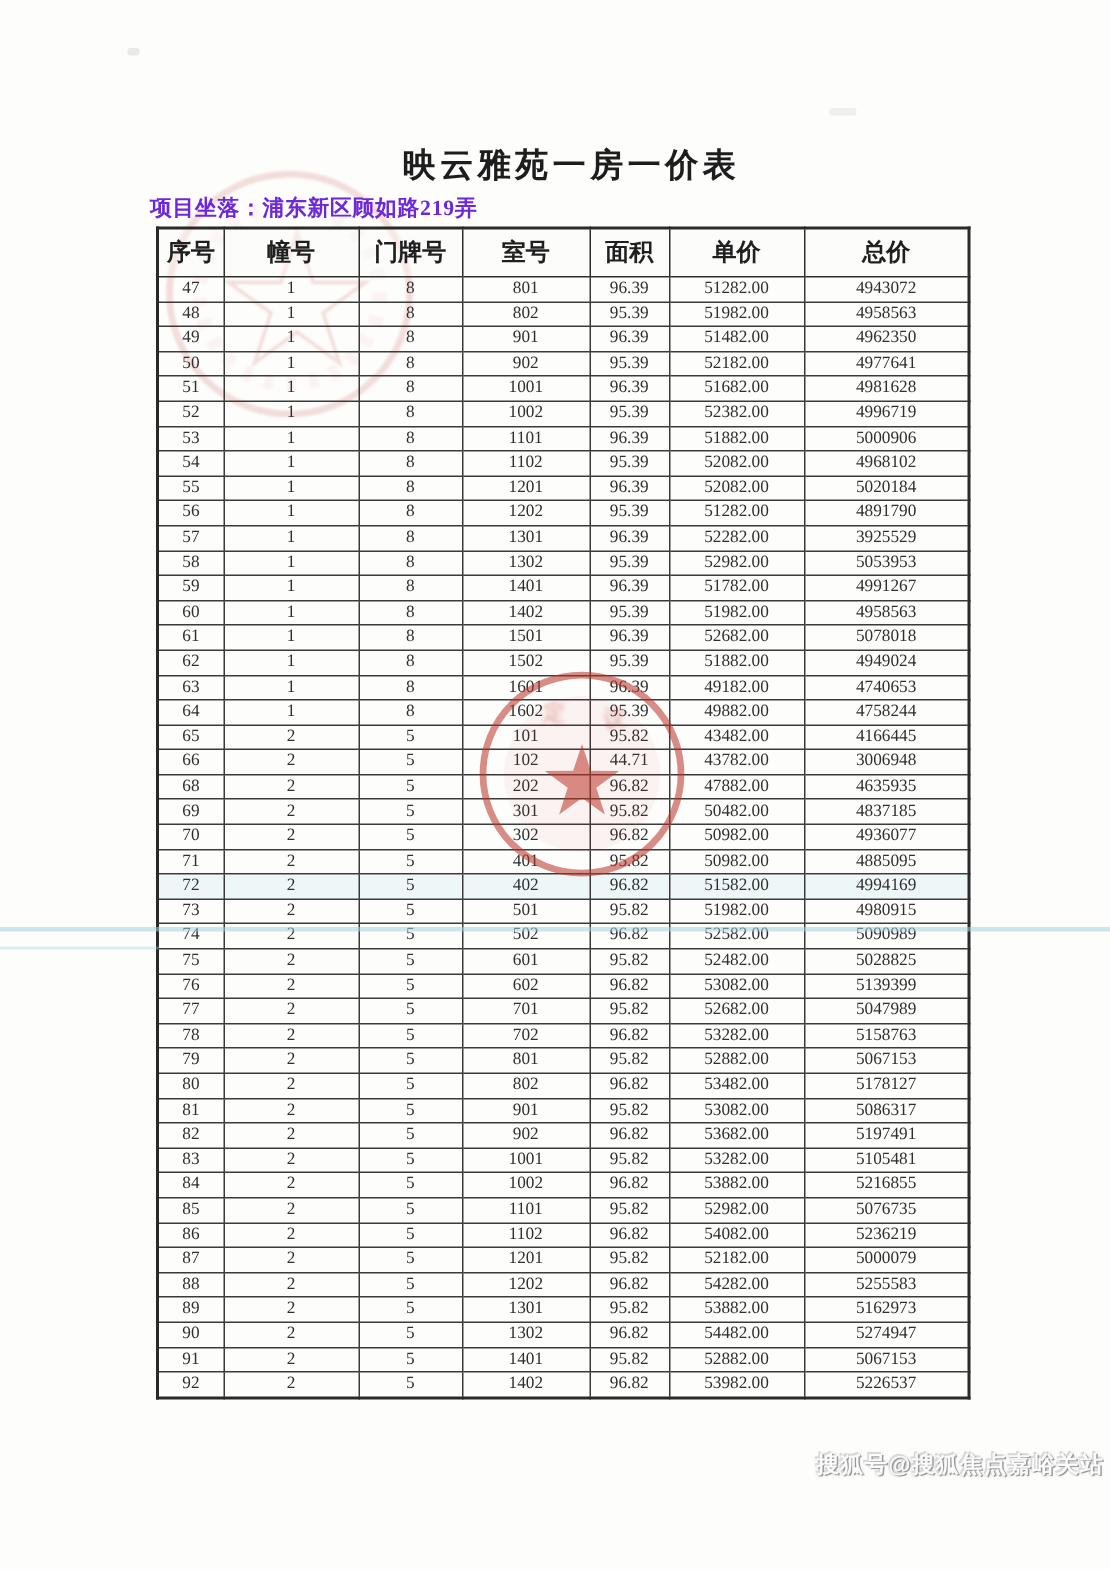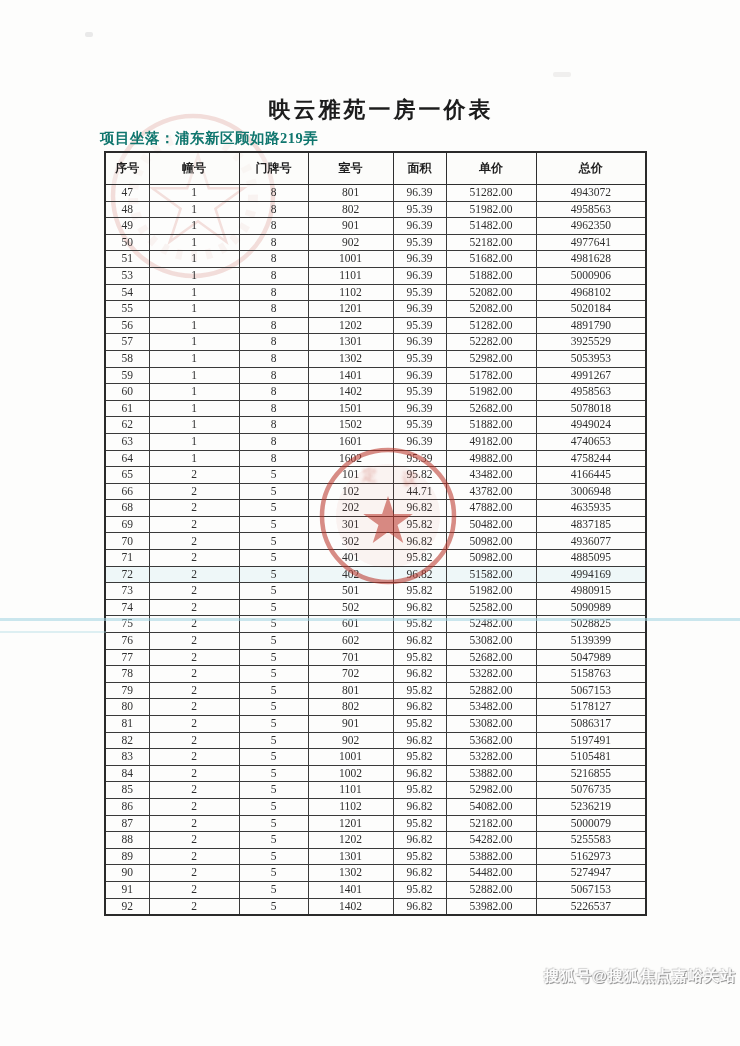--- a/index.html
+++ b/index.html
@@ -14,32 +14,32 @@
   .speck{position:absolute;left:85px;top:32px;width:8px;height:5px;background:#e9e9e9;border-radius:2px;}
   .speck2{position:absolute;left:553px;top:72px;width:18px;height:5px;background:#f0efee;border-radius:2px;}
 
   .doc-title{
     position:absolute;left:0;top:84px;width:740px;
     text-align:center;font-size:22px;font-weight:bold;color:#1d1d1d;
     letter-spacing:3px;margin:11px;
   }
   .location-line{
     position:absolute;left:100px;top:129px;
-    font-size:14.5px;font-weight:bold;color:#0f766e;letter-spacing:0.5px;
+    font-size:14.5px;font-weight:bold;color:#6d28d9;letter-spacing:0.5px;
   }
 
   table.price{
     position:absolute;left:104px;top:151px;
     border-collapse:collapse;table-layout:fixed;
     width:541px;
     font-family:"Liberation Serif","DejaVu Serif",serif;
   }
   table.price th{
     border:1.6px solid #2e2e2e;
-    height:31px;font-size:12px;font-weight:bold;color:#1f1f1f;
+    height:31px;font-size:16px;font-weight:bold;color:#1f1f1f;
     padding:0;text-align:center;background:rgba(250,250,248,0.4);
   }
   table.price td{
     border:1px solid #3a3a3a;border-top:1.4px solid #303030;
     height:15.6px;font-size:11.5px;color:#2f2f2f;
     padding:0;text-align:center;line-height:1;
     white-space:nowrap;overflow:hidden;
   }
   table.price{border:2px solid #2a2a2a;}
   tr.tint td{background:rgba(214,238,243,0.40);}
@@ -144,20 +144,29 @@
         <tr>
           <td>51</td>
           <td>1</td>
           <td>8</td>
           <td>1001</td>
           <td>96.39</td>
           <td>51682.00</td>
           <td>4981628</td>
         </tr>
         <tr>
+          <td>52</td>
+          <td>1</td>
+          <td>8</td>
+          <td>1002</td>
+          <td>95.39</td>
+          <td>52382.00</td>
+          <td>4996719</td>
+        </tr>
+        <tr>
           <td>53</td>
           <td>1</td>
           <td>8</td>
           <td>1101</td>
           <td>96.39</td>
           <td>51882.00</td>
           <td>5000906</td>
         </tr>
         <tr>
           <td>54</td>

